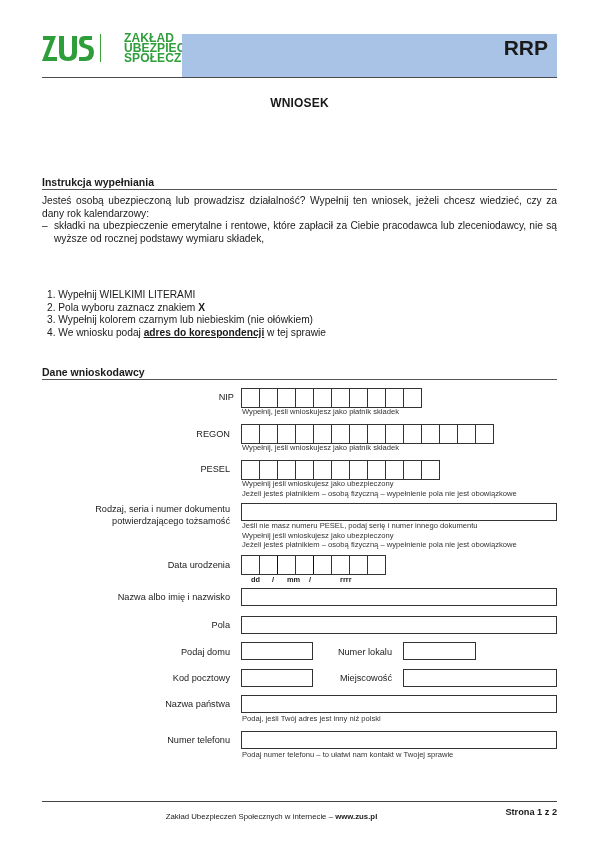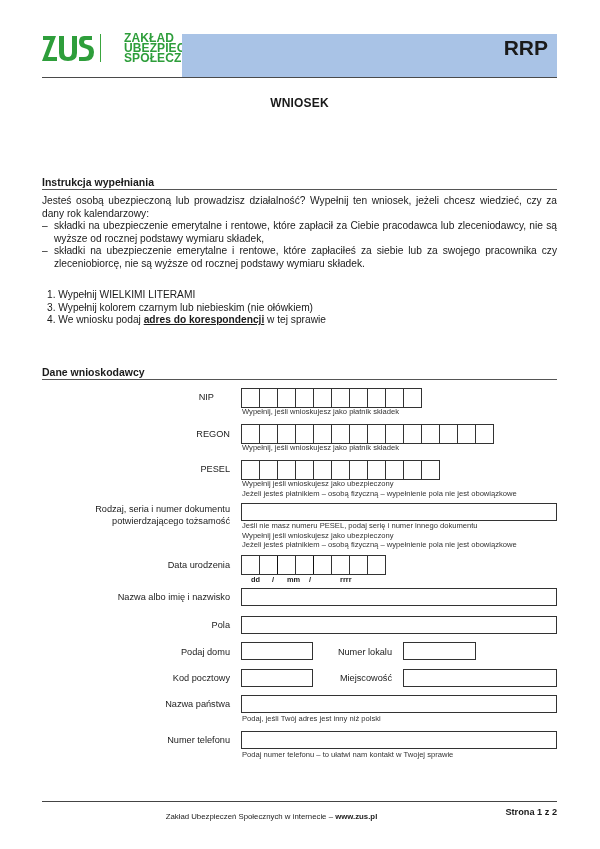--- a/index.html
+++ b/index.html
@@ -85,32 +85,32 @@
 
 <div class="abs title">
   <div>WNIOSEK</div>
 </div>
 
 <div class="abs sec-head" style="top:176px;">Instrukcja wypełniania</div>
 <div class="abs sec-rule" style="top:189px;"></div>
 <div class="abs instr">
   <p>Jesteś osobą ubezpieczoną lub prowadzisz działalność? Wypełnij ten wniosek, jeżeli chcesz wiedzieć, czy za dany rok kalendarzowy:</p>
   <p class="dash">składki na ubezpieczenie emerytalne i rentowe, które zapłacił za Ciebie pracodawca lub zleceniodawcy, nie są wyższe od rocznej podstawy wymiaru składek,</p>
-  <p class="dash">składki na ubezpieczenie emerytalne i rentowe, które zapłaciłeś za siebie lub za swojego pracownika czy zleceniobiorcę, nie są wyższe od rocznej podstawy wymiaru składek.</p>
 </div>
 <div class="abs steps">
   <div><span>1. Wypełnij WIELKIMI LITERAMI</span></div>
+  <div><span>2. Pola wyboru zaznacz znakiem </span><b>X</b></div>
   <div><span>3. Wypełnij kolorem czarnym lub niebieskim (nie ołówkiem)</span></div>
   <div><span>4. We wniosku podaj </span><span class="u">adres do korespondencji</span><span> w tej sprawie</span></div>
 </div>
 
 <div class="abs sec-head" style="top:366px;">Dane wnioskodawcy</div>
 <div class="abs sec-rule" style="top:379px;"></div>
 
-<div class="abs lbl" style="left:44px;width:170px;top:392px;">NIP</div>
+<div class="abs lbl" style="left:64px;width:170px;top:392px;">NIP</div>
 <div class="abs boxes" style="left:241px;top:388px;">
     <div class="cell"></div>
     <div class="cell"></div>
     <div class="cell"></div>
     <div class="cell"></div>
     <div class="cell"></div>
     <div class="cell"></div>
     <div class="cell"></div>
     <div class="cell"></div>
     <div class="cell"></div>

